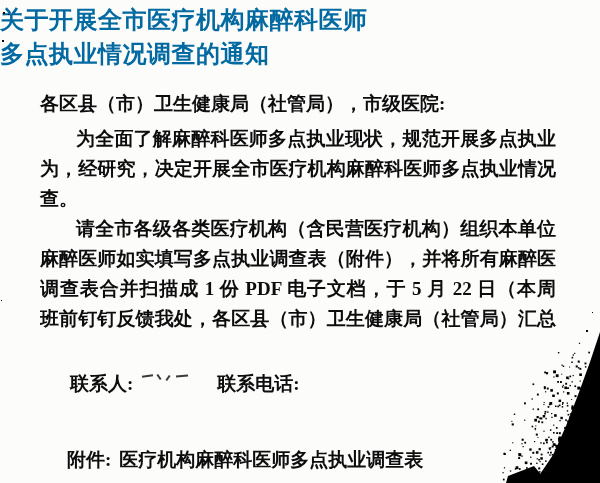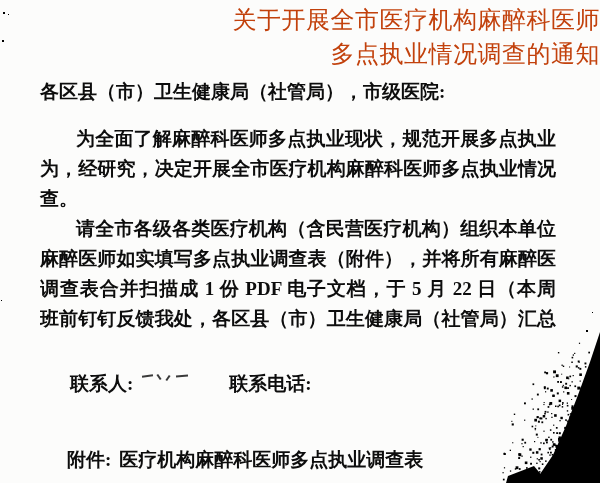--- a/index.html
+++ b/index.html
@@ -7,30 +7,30 @@
     position:relative;
     width:600px;height:483px;
     background:#fcfcfb;
     overflow:hidden;
     font-family:"Liberation Serif","DejaVu Serif",serif;
     color:#0d0d0d;
   }
   .title{
     position:absolute;top:3px;left:0;width:600px;
     margin:0;
-    text-align:right;
+    text-align:left;
     font-family:"Liberation Sans","DejaVu Sans",sans-serif;
-    font-weight:400;
+    font-weight:700;
     font-size:24px;
     line-height:34px;
     letter-spacing:0.5px;
-    color:#c2410c;
+    color:#0369a1;
   }
   .salutation{
-    position:absolute;top:80px;left:40px;width:520px;
+    position:absolute;top:92px;left:40px;width:520px;
     font-size:19px;line-height:24px;
     font-weight:600;
     white-space:nowrap;
   }
   .body-block{
     position:absolute;top:124px;left:40px;width:516px;
   }
   .line{
     height:30px;line-height:30px;
     font-size:19px;
@@ -58,21 +58,21 @@
     margin-left:8px;
   }
   .redacted i{
     position:absolute;display:block;
     border-top:2px solid #3a3a3a;
   }
   .redacted .m1{left:1px;top:4px;width:11px;transform:rotate(-7deg);}
   .redacted .m2{left:15px;top:5px;width:6px;transform:rotate(55deg);}
   .redacted .m3{left:24px;top:6px;width:6px;transform:rotate(-55deg);}
   .redacted .m4{left:35px;top:4px;width:12px;transform:rotate(-4deg);}
-  .phone-label{margin-left:40px;}
+  .phone-label{margin-left:28px;}
   .attachment-row{
     position:absolute;top:448px;left:67px;
     font-size:19px;line-height:24px;
     font-weight:600;
     white-space:nowrap;
   }
   .attachment-title{margin-left:8px;}
   .noise-overlay{
     position:absolute;left:0;top:0;width:600px;height:483px;
     pointer-events:none;

